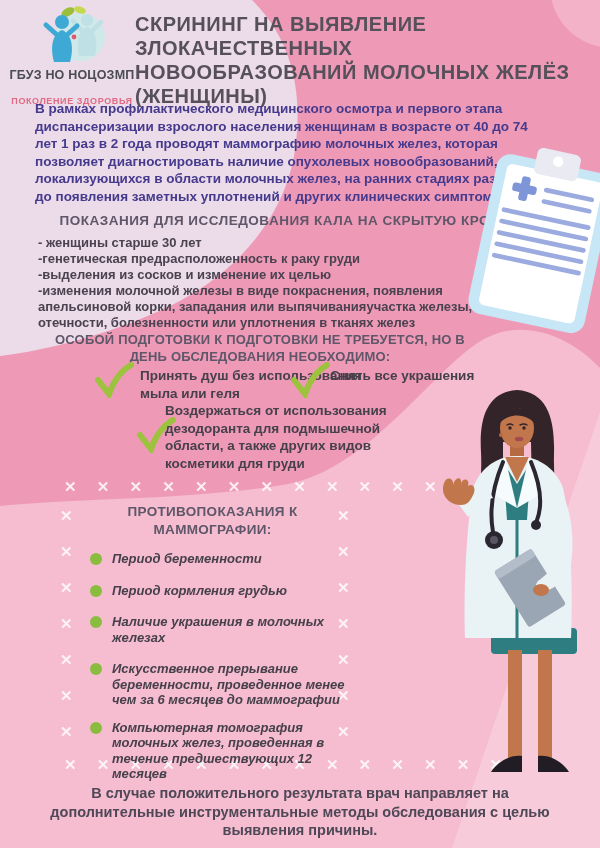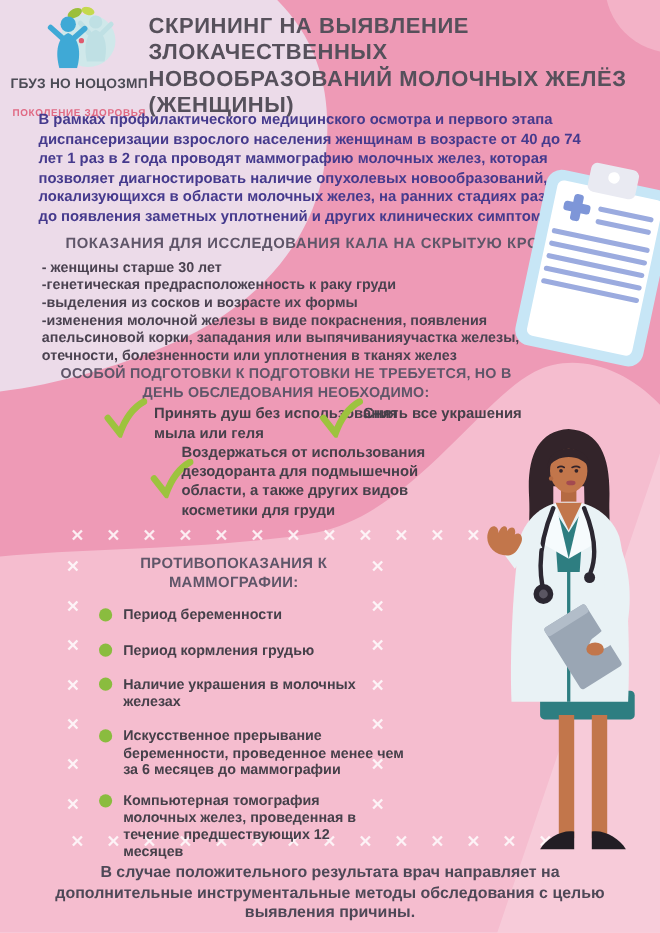--- a/index.html
+++ b/index.html
@@ -35,21 +35,21 @@
   .x-row,.x-col{position:absolute;z-index:1;color:rgba(255,255,255,.82);font-size:15px;font-weight:bold;}
   .x-row{letter-spacing:8px;white-space:nowrap;}
   .x-col{white-space:pre-line;line-height:36px;text-align:center;}
   .x-top{left:64px;top:478px;}
   .x-bottom{left:64px;top:756px;}
   .x-left{left:60px;top:498px;}
   .x-right{left:337px;top:498px;}
 
   .h-contra{left:100px;top:503px;width:225px;text-align:center;color:#5f5669;font-size:13.5px;line-height:18px;letter-spacing:.3px;}
   .contra-list{left:90px;top:551px;width:280px;}
-  .contra-item{display:flex;align-items:flex-start;margin-bottom:14px;}
+  .contra-item{display:flex;align-items:flex-start;margin-bottom:14px;font-style:italic;}
   .contra-item .dot{flex:0 0 12px;width:12px;height:12px;border-radius:50%;background:#8abc3f;margin:2px 10px 0 0;}
   .contra-item .txt{color:#46404a;font-size:13px;line-height:15.5px;}
   .contra-item:nth-of-type(1){margin-bottom:16px;}
   .contra-item:nth-of-type(2){margin-bottom:16px;}
   .contra-item:nth-of-type(3){margin-bottom:16px;}
   .contra-item:nth-of-type(4) .txt{max-width:272px;}
   .contra-item:nth-of-type(4){margin-bottom:12px;}
   .contra-item:nth-of-type(5) .txt{max-width:245px;}
 
   .footer-note{left:40px;top:784px;width:520px;text-align:center;color:#4e4857;font-size:14.5px;line-height:18.5px;}
@@ -95,21 +95,21 @@
       <div>(ЖЕНЩИНЫ)</div>
     </div>
 
   <div class="layer intro">В рамках профилактического медицинского осмотра и первого этапа диспансеризации взрослого населения женщинам в возрасте от 40 до 74 лет 1 раз в 2 года проводят маммографию молочных желез, которая позволяет диагностировать наличие опухолевых новообразований, локализующихся в области молочных желез, на ранних стадиях развития, до появления заметных уплотнений и других клинических симптомов.</div>
 
   <div class="layer h-ind">ПОКАЗАНИЯ ДЛЯ ИССЛЕДОВАНИЯ КАЛА НА СКРЫТУЮ КРОВЬ</div>
   <div class="layer ind-list">
 
   <div>- женщины старше 30 лет</div>
       <div>-генетическая предрасположенность к раку груди</div>
-      <div>-выделения из сосков и возрасте их формы</div>
+      <div>-выделения из сосков и изменение их целью</div>
       <div>-изменения молочной железы в виде покраснения, появления апельсиновой корки, западания или выпячиванияучастка железы, отечности, болезненности или уплотнения в тканях желез</div>
     </div>
 
   <div class="layer h-prep">ОСОБОЙ ПОДГОТОВКИ К ПОДГОТОВКИ НЕ ТРЕБУЕТСЯ, НО В ДЕНЬ ОБСЛЕДОВАНИЯ НЕОБХОДИМО:</div>
 
   <div class="check" style="left:94px;top:362px;">
     <svg width="40" height="36" viewBox="0 0 40 36">
         <path d="M4,18 L15,32 C20,18 28,8 37,3" stroke="#9dc33e" stroke-width="6" fill="none" stroke-linecap="round"></path>
       </svg>
   </div>

